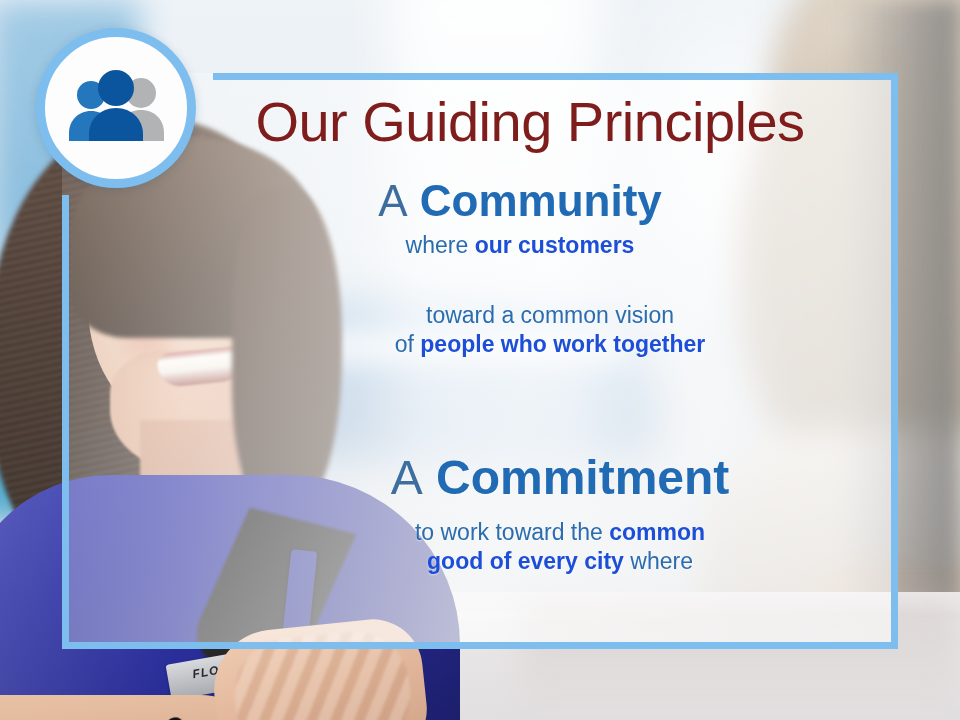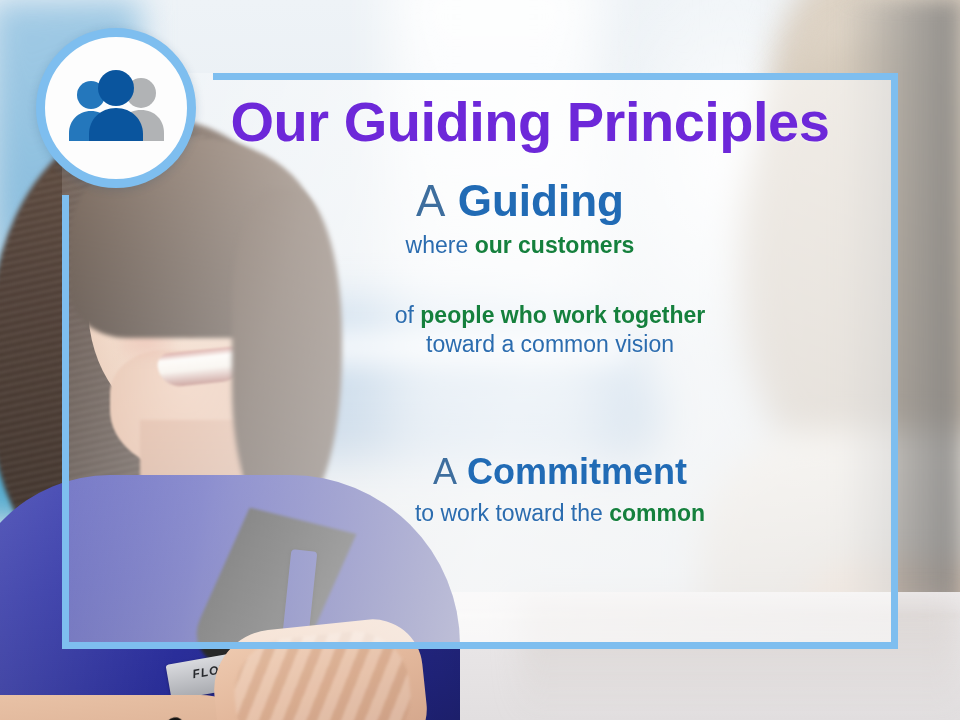--- a/index.html
+++ b/index.html
@@ -271,47 +271,47 @@
     display:flex; align-items:center; justify-content:center;
   }
 
   
   .content {
     position:absolute; left:200px; top:78px; width:690px; height:560px;
   }
   .heading {
     position:absolute; left:0; top:16px; width:660px;
     text-align:center;
-    font-size:56px; font-weight:bold;
+    font-size:56px; font-weight:normal;
     letter-spacing:-0.5px;
-    color:#6d28d9;
+    color:#7f1d1d;
     line-height:1;
     text-shadow: 0 1px 2px rgba(255,255,255,.55);
   }
   .principle { position:absolute; width:100%; }
   .p-title {
     font-size:44px; line-height:1.06; color:#2E74BA;
     text-shadow: 0 1px 2px rgba(255,255,255,.5);
   }
   .p-title .art { font-weight:300; color:#3E6E9E; }
   .p-title .word { font-weight:bold; color:#216BB5; }
   .p-body {
     font-size:23px; line-height:1.28; color:#2B6CAF;
     text-shadow: 0 1px 2px rgba(255,255,255,.5);
   }
-  .p-body b { font-weight:bold; color:#15803d; }
+  .p-body b { font-weight:bold; color:#1d4ed8; }
 
   .pr-1 { left:0; top:100px; width:640px; text-align:center; }
   .pr-2 { left:0; top:215px; width:700px; text-align:center; }
   .pr-3 { left:0; top:375px; width:720px; text-align:center; }
   .pr-2 .p-title { font-size:48px; }
-  .pr-3 .p-title { font-size:36px; }
+  .pr-3 .p-title { font-size:48px; }
   .pr-1 .p-body { margin-top:6px; }
   .pr-2 .p-body { margin-top:8px; }
-  .pr-3 .p-body { margin-top:8px; }
+  .pr-3 .p-body { margin-top:14px; }
 </style>
 </head>
 <body>
 
 <div id="stage">
 
   <div class="photo-layer">
     <div class="photo-layer bg-base"></div>
     <div class="bg-leftwall"></div>
     <div class="bg-sign"></div>
@@ -382,38 +382,39 @@
     </svg>
   </div>
 
   <div class="content">
 
     <div class="heading">Our Guiding Principles</div>
 
     <div class="principle pr-1">
       <div class="p-title">
         <span class="art">A</span>
-        <span class="word">Guiding</span>
+        <span class="word">Community</span>
       </div>
       <div class="p-body">
         <span>where </span><b>our customers</b>
       </div>
     </div>
 
     <div class="principle pr-2">
       <div class="p-body">
+        <div>toward a common vision</div>
         <div><span>of </span><b>people who work together</b></div>
-        <div>toward a common vision</div>
       </div>
     </div>
 
     <div class="principle pr-3">
       <div class="p-title">
         <span class="art">A</span>
         <span class="word">Commitment</span>
       </div>
       <div class="p-body">
         <div><span>to work toward the </span><b>common</b></div>
+        <div><b>good of every city</b><span> where</span></div>
       </div>
     </div>
 
   </div>
 </div>
 
 </body></html>

